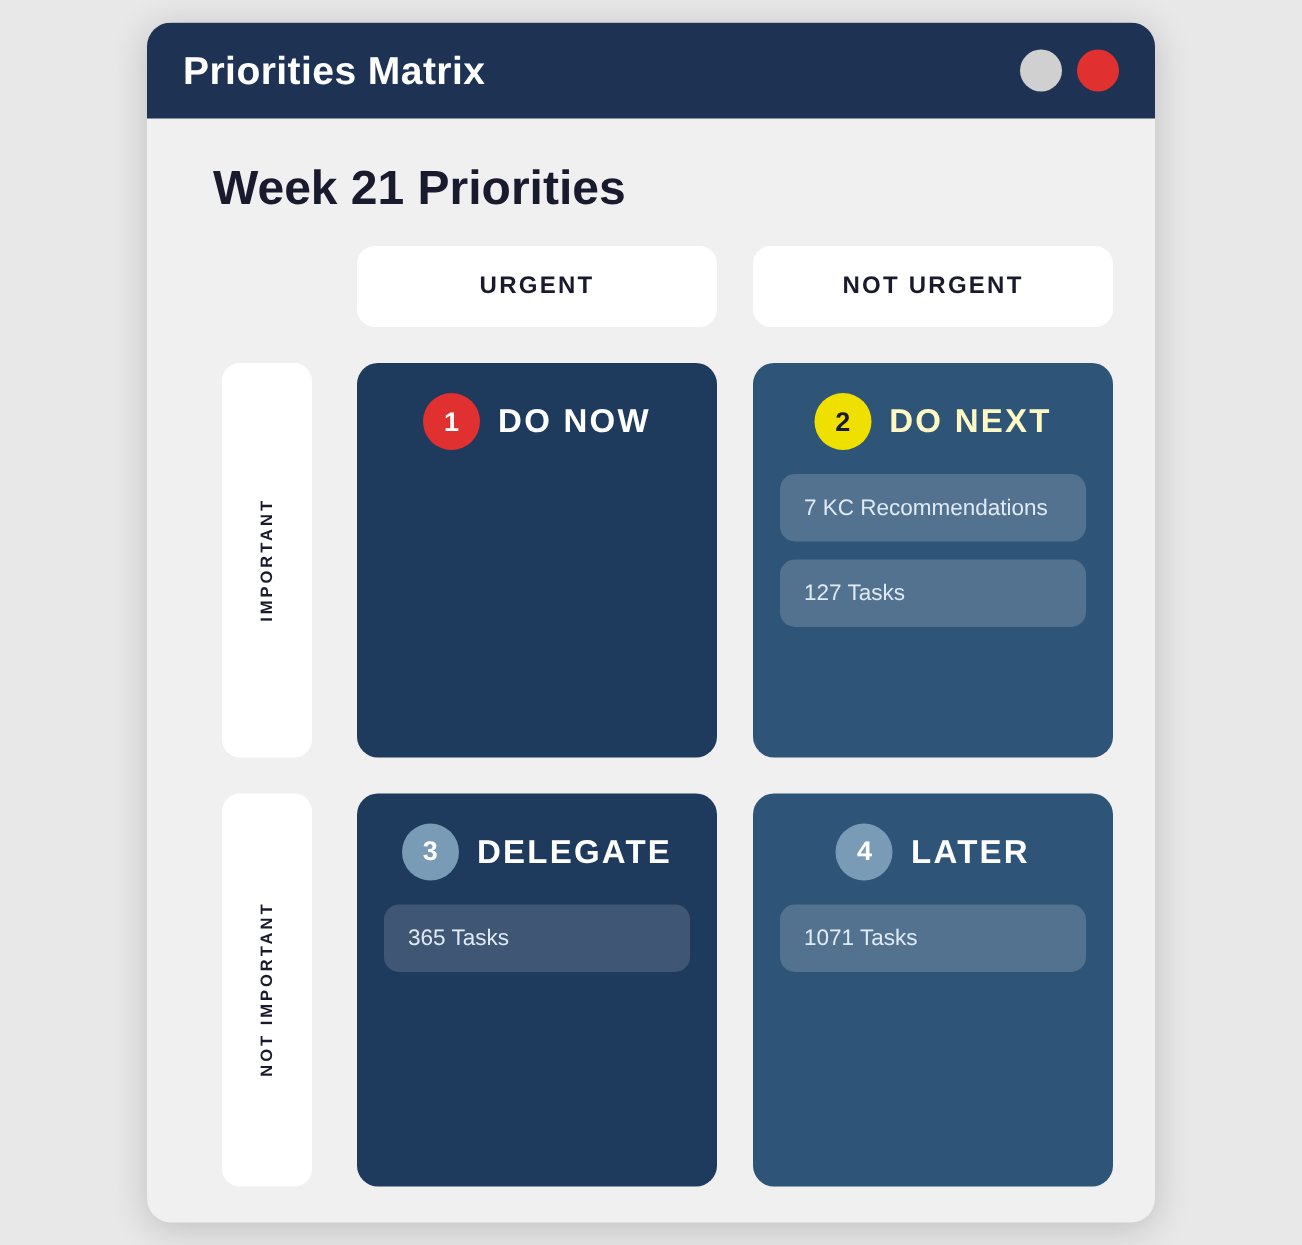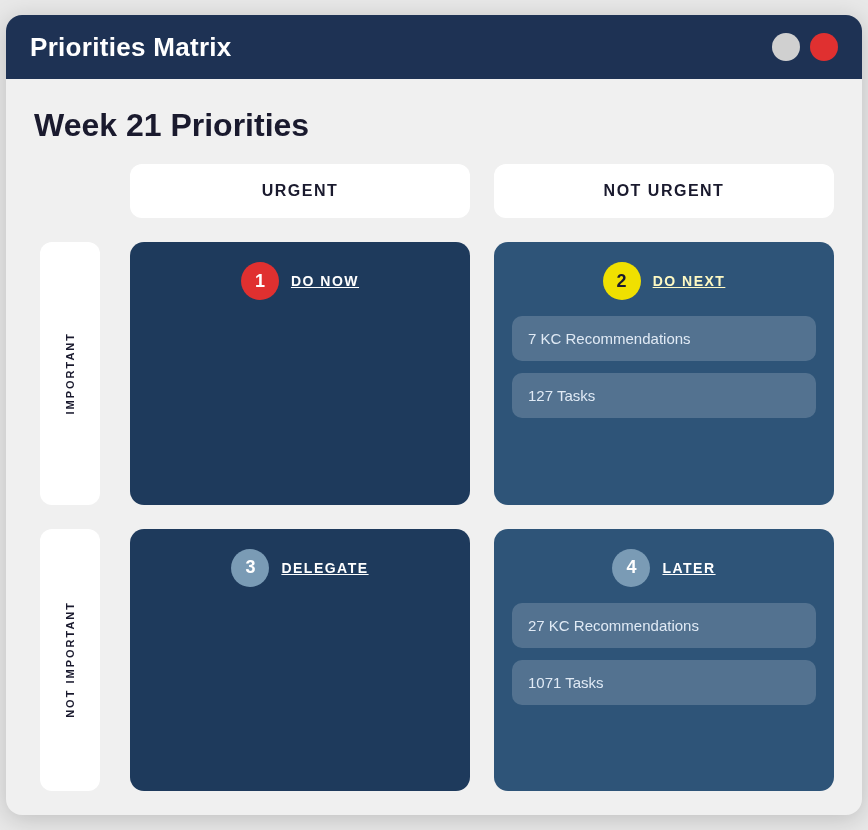--- a/index.html
+++ b/index.html
@@ -6,21 +6,21 @@
     body {
       width: 868px;
       height: 830px;
       background: #e8e8e8;
       font-family: 'Arial', sans-serif;
       display: flex;
       align-items: center;
       justify-content: center;
     }
     .app-window {
-      width: 856px;
+      width: 672px;
       height: 800px;
       background: #f0f0f0;
       border-radius: 16px;
       overflow: hidden;
       box-shadow: 0 4px 24px rgba(0,0,0,0.18);
       display: flex;
       flex-direction: column;
     }
     .title-bar {
       background: #1e3254;
@@ -49,21 +49,21 @@
       cursor: pointer;
     }
     .title-bar-btn.minimize {
       background: #d0d0d0;
     }
     .title-bar-btn.close {
       background: #e03030;
     }
     .main-content {
       flex: 1;
-      padding: 28px 28px 24px 28px;
+      padding: 28px 28px 24px 44px;
       display: flex;
       flex-direction: column;
       gap: 16px;
       justify-content: flex-end;
     }
     .week-title {
       font-size: 32px;
       font-weight: 800;
       color: #1a1a2e;
       margin-bottom: 4px;
@@ -143,24 +143,23 @@
       font-size: 18px;
       font-weight: 800;
       color: #ffffff;
       flex-shrink: 0;
     }
     .num-red { background: #e03030; }
     .num-yellow { background: #f0e000; color: #1a1a2e; }
     .num-gray { background: #7a9bb5; }
     .num-gray-light { background: #7a9bb5; }
     .quadrant-label {
-      font-size: 14px;
+      font-size: 22px;
       font-weight: 800;
       letter-spacing: 1.5px;
-      text-decoration: underline;
     }
     .label-white { color: #ffffff; }
     .label-dark { color: #fef9c3; }
     .quadrant-pill {
       background: rgba(255,255,255,0.15);
       border-radius: 10px;
       padding: 14px 16px;
       font-size: 15px;
       font-weight: 500;
       color: #e0eaf5;
@@ -217,25 +216,25 @@
         <div class="row-label-box">
           <span class="row-label-text">NOT IMPORTANT</span>
         </div>
       </div>
 
       <div class="quadrant quadrant-dark">
         <div class="quadrant-header">
           <div class="quadrant-number num-gray">3</div>
           <span class="quadrant-label label-white">DELEGATE</span>
         </div>
+        <div class="quadrant-pill">365 Tasks</div>
       </div>
 
       <div class="quadrant quadrant-medium">
         <div class="quadrant-header">
           <div class="quadrant-number num-gray-light">4</div>
           <span class="quadrant-label label-white">LATER</span>
         </div>
-        <div class="quadrant-pill quadrant-pill-light">27 KC Recommendations</div>
         <div class="quadrant-pill quadrant-pill-light">1071 Tasks</div>
       </div>
     </div>
   </div>
 </div>
 
 </body></html>

